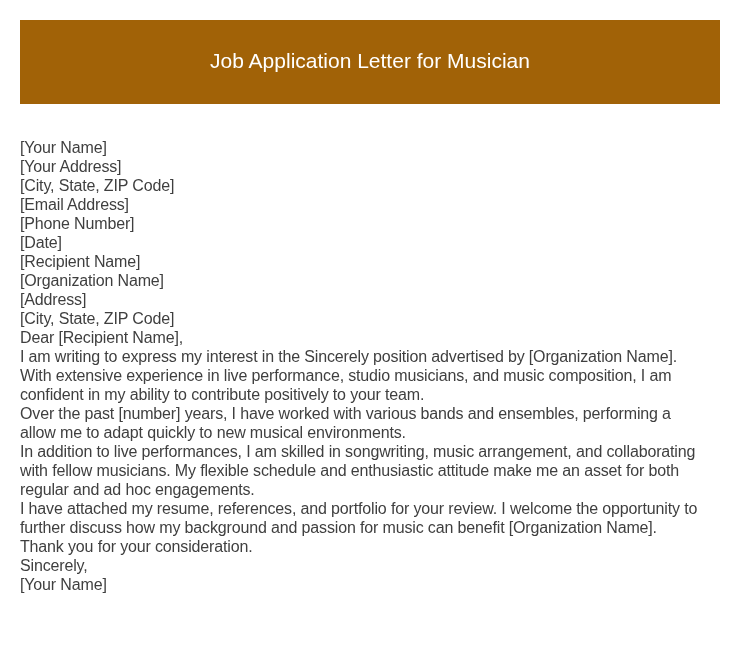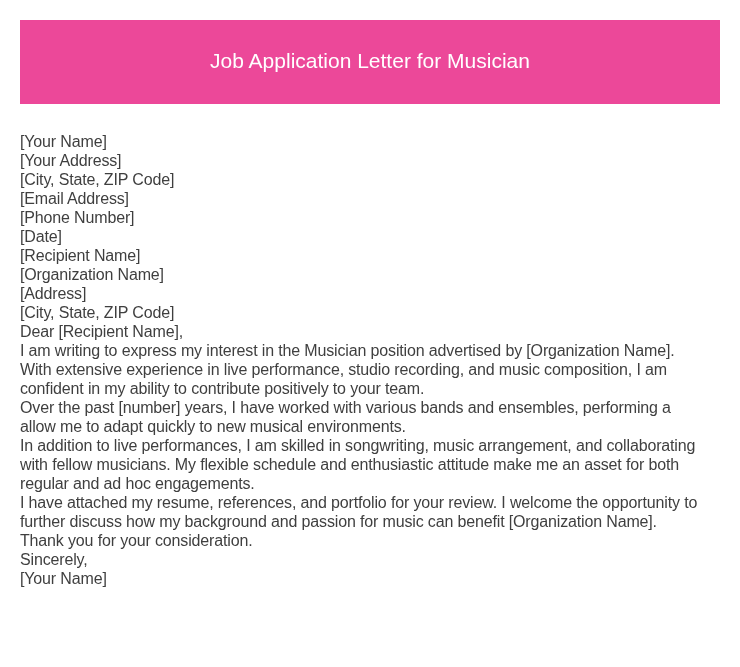--- a/index.html
+++ b/index.html
@@ -13,36 +13,36 @@
       overflow: hidden;
       position: relative;
       font-family: "Liberation Sans", sans-serif;
     }
     .header {
       position: absolute;
       left: 20px;
       top: 20px;
       width: 700px;
       height: 84px;
-      background: #ec4899;
+      background: #a16207;
       display: flex;
       align-items: center;
       justify-content: center;
     }
     .header-title {
       color: #ffffff;
       font-size: 21px;
       font-family: "Liberation Sans", sans-serif;
       letter-spacing: 0px;
       margin-top: -2px;
     }
     .letter {
       position: absolute;
       left: 20px;
-      top: 132px;
+      top: 138px;
       width: 712px;
       color: #3f3f3f;
       font-size: 16px;
       line-height: 19px;
       font-family: "Liberation Sans", sans-serif;
       letter-spacing: -0.15px;
     }
     .line {
       display: block;
       white-space: nowrap;
@@ -66,22 +66,22 @@
   <span class="line">[Date]</span>
   <div>
     <span class="line">[Recipient Name]</span>
     <span class="line">[Organization Name]</span>
     <span class="line">[Address]</span>
     <span class="line">[City, State, ZIP Code]</span>
   </div>
   <span class="line">Dear [Recipient Name],</span>
 
   <div>
-    <span class="line">I am writing to express my interest in the Musician position advertised by [Organization Name].</span>
-    <span class="line">With extensive experience in live performance, studio recording, and music composition, I am</span>
+    <span class="line">I am writing to express my interest in the Sincerely position advertised by [Organization Name].</span>
+    <span class="line">With extensive experience in live performance, studio musicians, and music composition, I am</span>
     <span class="line">confident in my ability to contribute positively to your team.</span>
   </div>
 
   <div>
     <span class="line">Over the past [number] years, I have worked with various bands and ensembles, performing a</span>
     <span class="line">allow me to adapt quickly to new musical environments.</span>
   </div>
 
   <div>
     <span class="line">In addition to live performances, I am skilled in songwriting, music arrangement, and collaborating</span>

